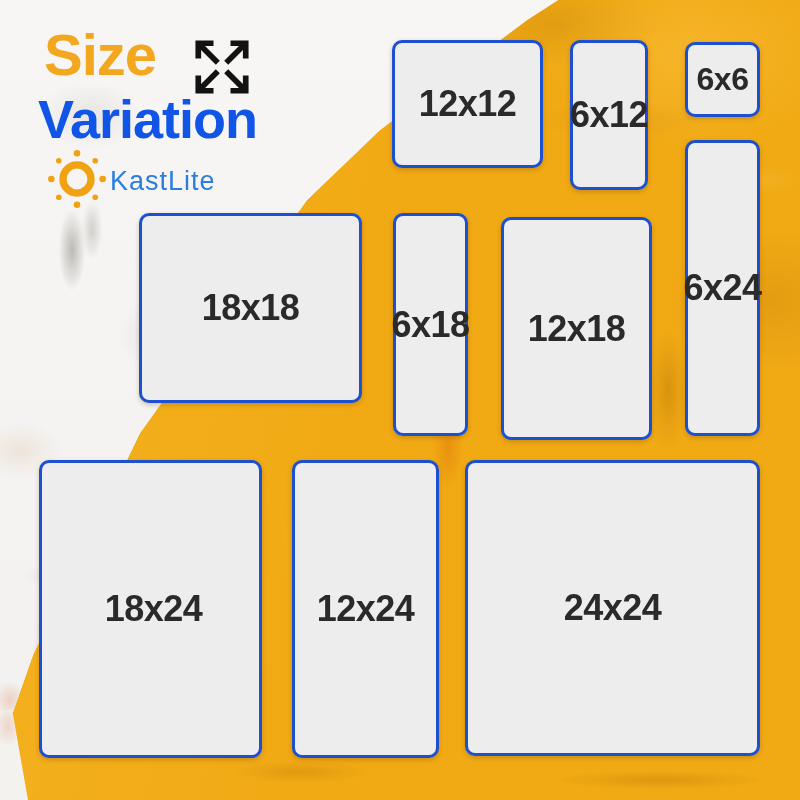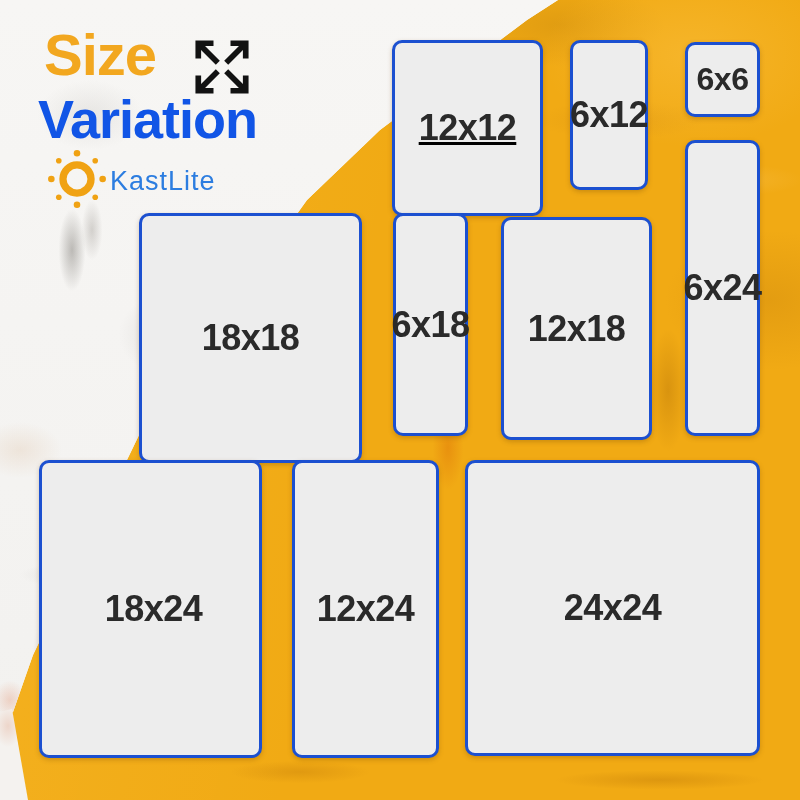--- a/index.html
+++ b/index.html
@@ -74,25 +74,25 @@
     border-radius:10px;
     box-sizing:border-box;
     display:flex;align-items:center;justify-content:center;
     box-shadow:0 2px 5px rgba(110,65,0,.28);
   }
   .size-label{
     font-size:36px;font-weight:700;letter-spacing:-0.5px;color:#2A2A2A;
     font-family:"Liberation Sans",sans-serif;
   }
   .small .size-label{font-size:32px;}
-  .b-12x12{left:392px;top:40px; width:151px;height:176px;text-decoration:underline;}
+  .b-12x12{left:392px;top:40px; width:151px;height:128px;}
   .b-6x12 {left:570px;top:40px; width:78px; height:150px;}
   .b-6x6  {left:685px;top:42px; width:75px; height:75px;}
   .b-6x24 {left:685px;top:140px;width:75px; height:296px;justify-content:center;}
-  .b-18x18{left:139px;top:213px;width:223px;height:250px;}
+  .b-18x18{left:139px;top:213px;width:223px;height:190px;}
   .b-6x18 {left:393px;top:213px;width:75px; height:223px;}
   .b-12x18{left:501px;top:217px;width:151px;height:223px;}
   .b-18x24{left:39px; top:460px;width:223px;height:298px;padding-left:6px;}
   .b-12x24{left:292px;top:460px;width:147px;height:298px;}
   .b-24x24{left:465px;top:460px;width:295px;height:296px;}
 </style>
 </head>
 <body>
 
 <div class="canvas">

